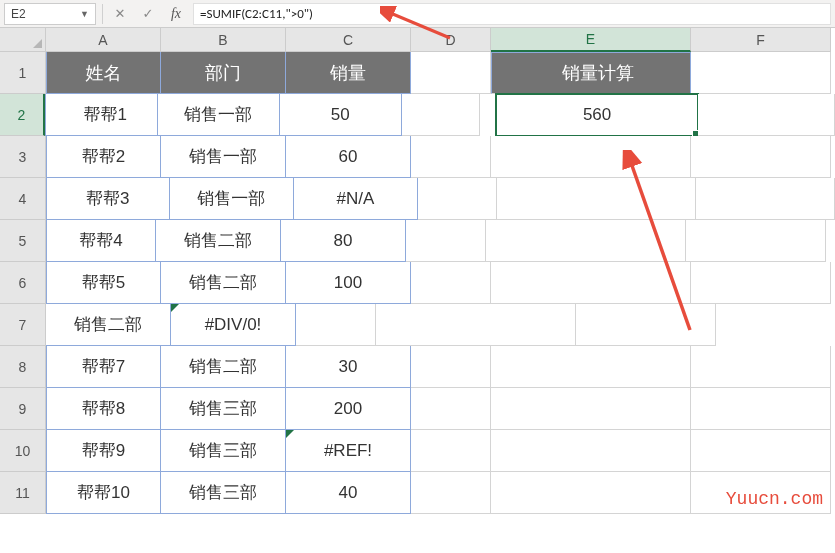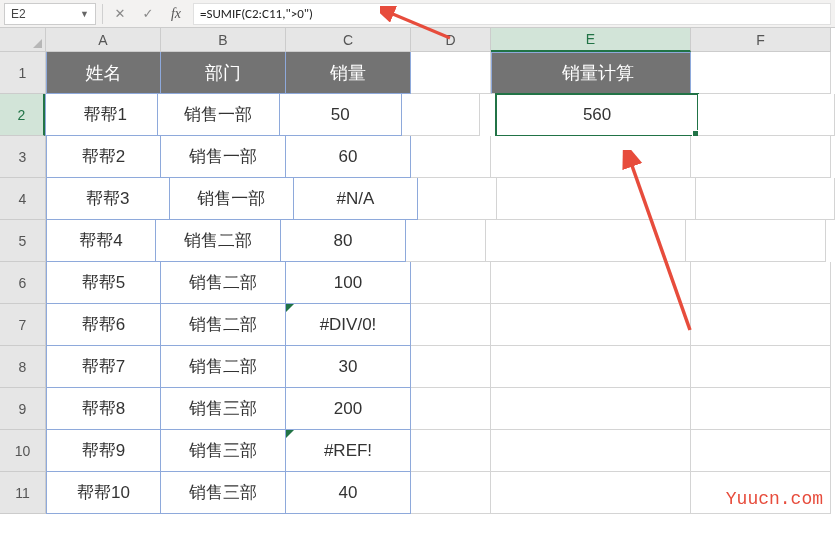--- a/index.html
+++ b/index.html
@@ -115,21 +115,20 @@
         <div class="row-h" style="height: 42px;">6</div>
         <div class="cell cA tbl-left" style="width: 115px; height: 42px;">帮帮5</div>
         <div class="cell cB" style="width: 125px; height: 42px;">销售二部</div>
         <div class="cell cC" style="width: 125px; height: 42px;">100</div>
         <div class="cell cD" style="width: 80px; height: 42px;"></div>
         <div class="cell cE" style="width: 200px; height: 42px;"></div>
         <div class="cell cF" style="width: 140px; height: 42px;"></div>
       </div>
       <div class="row tbl">
         <div class="row-h" style="height: 42px;">7</div>
-        <div class="cell cA tbl-left" style="width: 115px; height: 42px;">帮帮6</div>
         <div class="cell cB" style="width: 125px; height: 42px;">销售二部</div>
         <div class="cell cC err-tri" style="width: 125px; height: 42px;">#DIV/0!</div>
         <div class="cell cD" style="width: 80px; height: 42px;"></div>
         <div class="cell cE" style="width: 200px; height: 42px;"></div>
         <div class="cell cF" style="width: 140px; height: 42px;"></div>
       </div>
       <div class="row tbl">
         <div class="row-h" style="height: 42px;">8</div>
         <div class="cell cA tbl-left" style="width: 115px; height: 42px;">帮帮7</div>
         <div class="cell cB" style="width: 125px; height: 42px;">销售二部</div>

